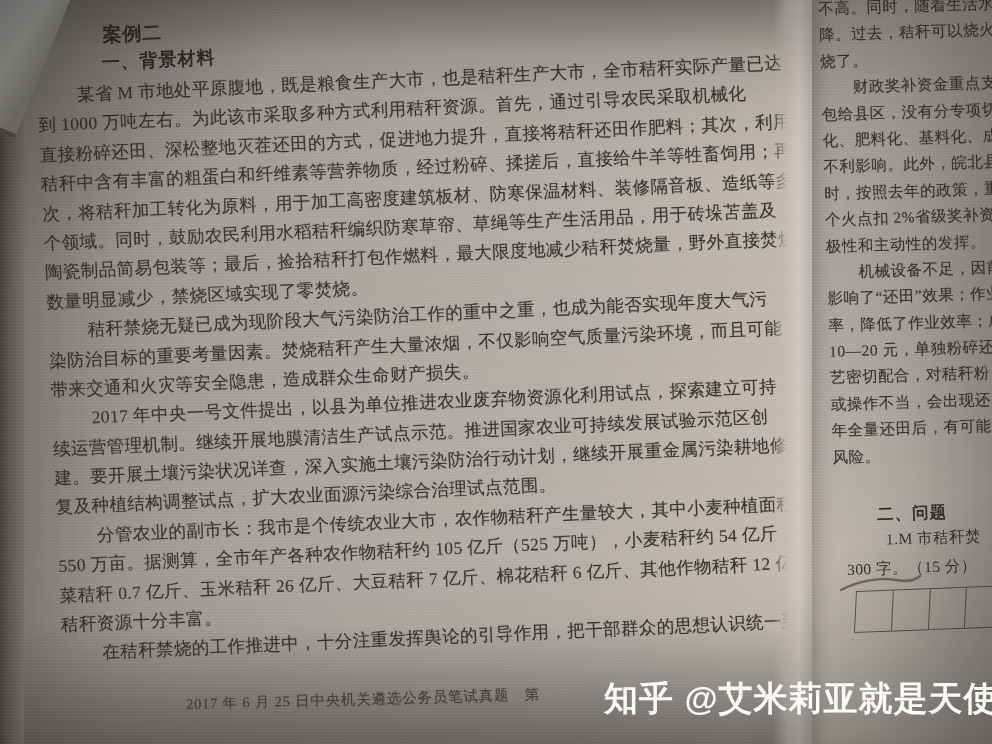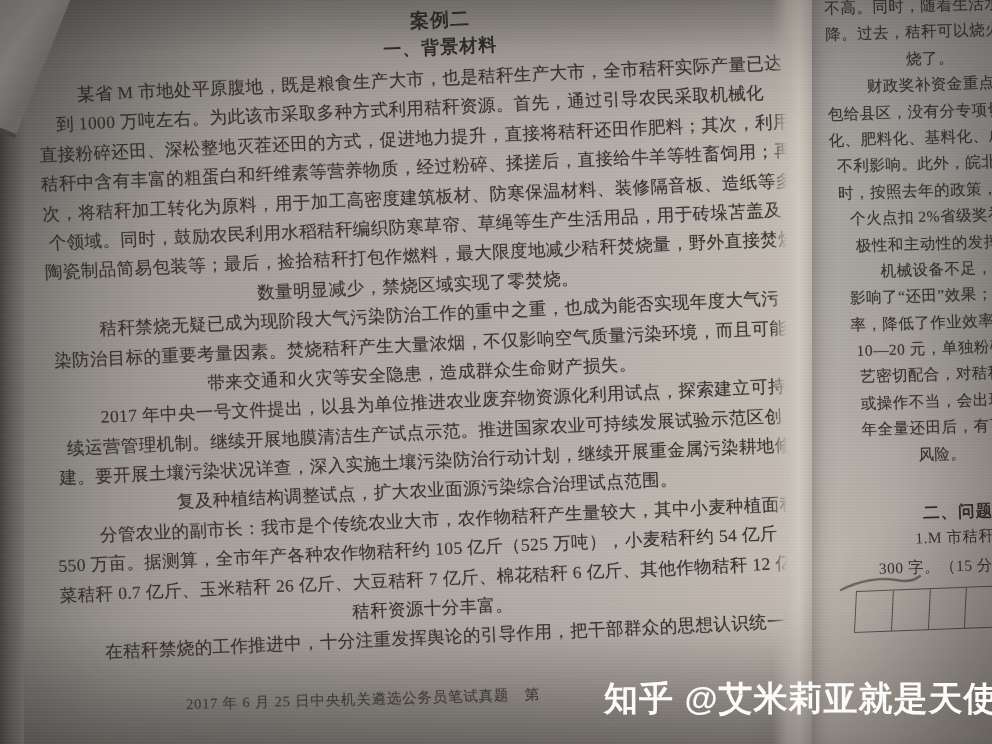--- a/index.html
+++ b/index.html
@@ -1,21 +1,21 @@
 <!DOCTYPE html>
 <html><head>
 <meta charset="utf-8">
 <style>
   html,body{margin:0;padding:0;}
   body{
     width:992px;height:744px;overflow:hidden;position:relative;
     background:#a9a4a0;
     font-family:"Liberation Serif","DejaVu Serif",serif;
   }
-  .photo{position:absolute;inset:0;text-align:center;}
+  .photo{position:absolute;inset:0;}
 
   
   .page-left{
     position:absolute;left:16px;top:0;width:794px;height:744px;
     background:
       linear-gradient(180deg, rgba(104,101,98,.50) 0%, rgba(104,101,98,0) 7%, rgba(0,0,0,0) 84%, rgba(64,62,60,.42) 100%),
       linear-gradient(97deg, #8d8985 0%, #9e9994 20%, #aea8a2 46%, #b6afa9 70%, #c2bab2 96%);
   }
   .left-edge{
     position:absolute;left:0;top:0;width:24px;height:744px;

